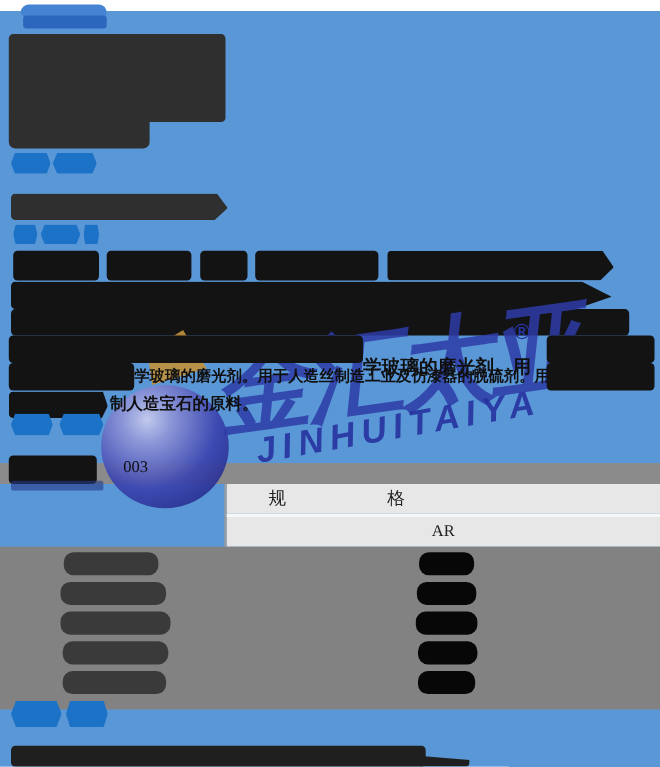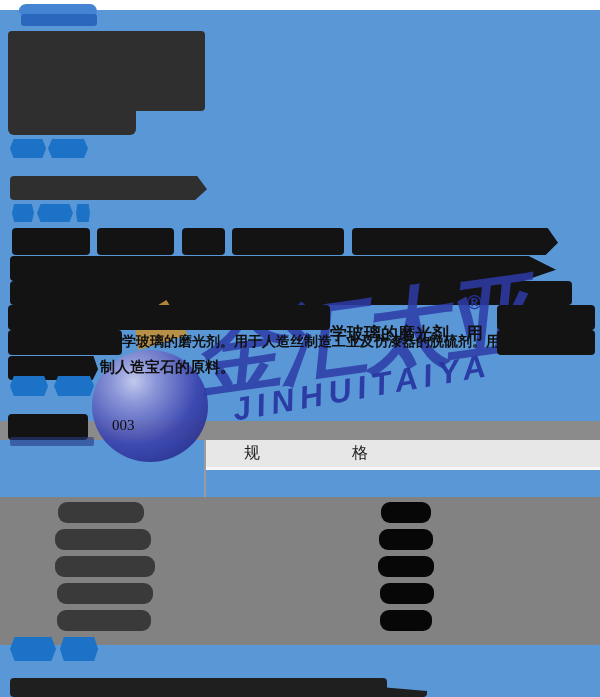--- a/index.html
+++ b/index.html
@@ -97,20 +97,23 @@
   <div class="pill-blue z30" style="left:54px;top:376px;width:40px;height:20px;"></div>
 
   <div class="graybar"></div>
   <div class="blob-black z30" style="left:8px;top:414px;width:80px;height:26px;"></div>
   <div class="z30" style="position:absolute;left:10px;top:437px;width:84px;height:9px;background:#273a86;opacity:.6;border-radius:2px;"></div>
   <span class="z30" style="position:absolute;left:88px;top:417px;font-family:'Liberation Serif',serif;font-size:15px;color:#0c0c0c;z-index:30;margin-left:24px;">003</span>
 
   <div class="tbl-head-r1">
     <span class="cell-spec">规　格</span>
   </div>
+  <div class="tbl-head-r2">
+    <span class="cell-ar">AR</span>
+  </div>
   <div class="tbl-vdiv"></div>
   <div class="tbl-hdiv"></div>
 
   <div class="tbl-body">
 
     <div class="row-name" style="left:58px;top:5px;width:86px;"></div>
     <div class="row-val" style="left:381px;top:5px;width:50px;"></div>
     <div class="row-name" style="left:55px;top:32px;width:96px;"></div>
     <div class="row-val" style="left:379px;top:32px;width:54px;"></div>
     <div class="row-name" style="left:55px;top:59px;width:100px;"></div>

